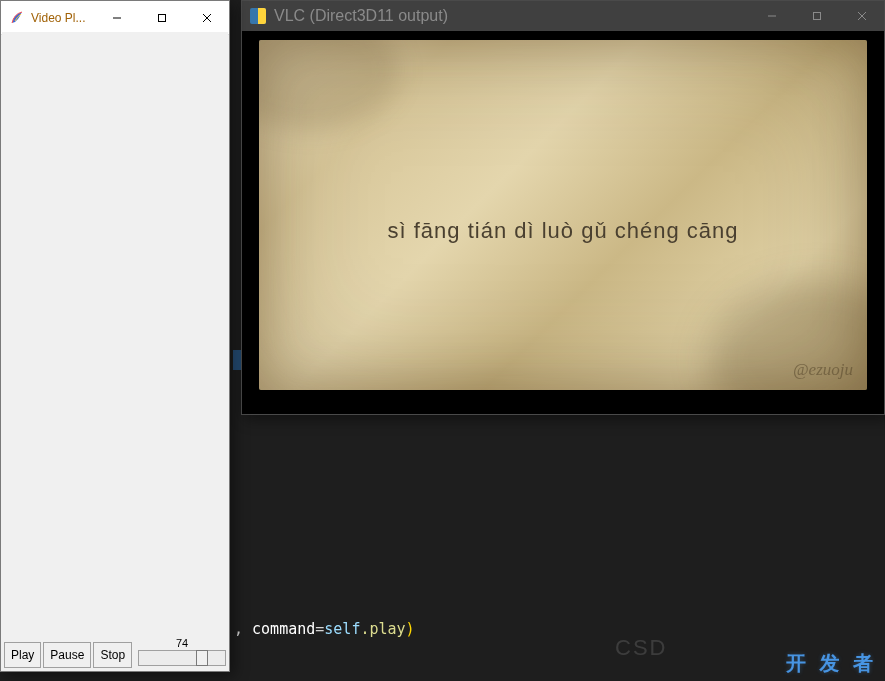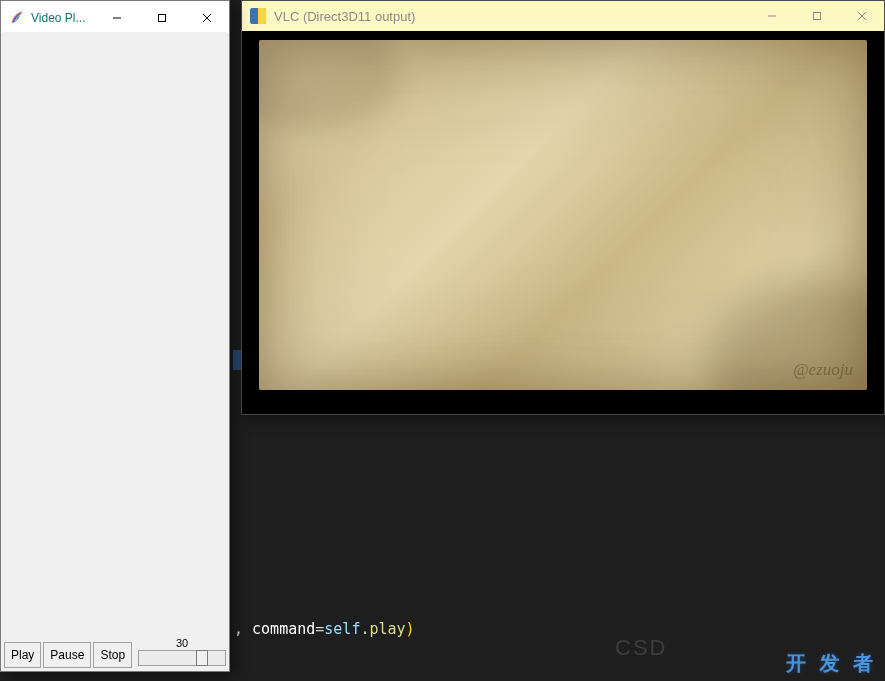--- a/index.html
+++ b/index.html
@@ -45,21 +45,21 @@
     }
 
     
     .tkwin {
       position: absolute; left: 0; top: 0; width: 230px; height: 672px;
       background: #f0f0f0; border: 1px solid #7a7a7a;
       box-shadow: 4px 4px 14px rgba(0,0,0,0.45);
     }
     .tk-titlebar {
       height: 34px; background: #ffffff; border-bottom: 1px solid #dcdcdc;
-      display: flex; align-items: center; font-size: 12px; color: #0f766e;
+      display: flex; align-items: center; font-size: 12px; color: #a16207;
     }
     .tk-titlebar .feather {
       width: 16px; height: 16px; margin: 0 6px 0 8px; position: relative;
     }
     .tk-titlebar .feather svg { width:16px; height:16px; }
     .tk-titlebar .title { flex: 0 0 auto; }
     .tk-titlebar .spacer { flex: 1; }
     .winbtn {
       width: 45px; height: 30px; display: flex; align-items: center; justify-content: center;
       color: #000; font-size: 12px;
@@ -98,22 +98,22 @@
       left: 66%;
     }
 
     
     .vlcwin {
       position: absolute; left: 241px; top: 0; width: 644px; height: 415px;
       background: #000; border: 1px solid #4a4a4a;
       box-shadow: 4px 4px 14px rgba(0,0,0,0.45);
     }
     .vlc-titlebar {
-      height: 30px; background: #fef9c3; display: flex; align-items: center;
-      font-size: 13px; color: #7a7a7a;
+      height: 30px; background: #404040; display: flex; align-items: center;
+      font-size: 16px; color: #7a7a7a;
     }
     .vlc-titlebar.inactive { color: #8a8a8a; }
     .vlc-titlebar .py-icon {
       width: 16px; height: 16px; margin: 0 8px; background: #3776ab;
       border-radius: 2px; position: relative;
     }
     .vlc-titlebar .py-icon::after {
       content:""; position:absolute; left:8px; top:0; width:8px; height:16px;
       background:#ffd43b; border-radius:0 2px 2px 0;
     }
@@ -206,20 +206,21 @@
     </div>
     <div class="winbtn">
       <svg viewBox="0 0 10 10">
           <line x1="1" y1="1" x2="9" y2="9" stroke="currentColor" stroke-width="1"></line>
           <line x1="9" y1="1" x2="1" y2="9" stroke="currentColor" stroke-width="1"></line>
         </svg>
     </div>
   </div>
   <div class="vlc-video">
     <div class="paper">
+      <div class="py-line">sì fāng tián dì luò gǔ chéng cāng</div>
       <div class="handle">@ezuoju</div>
     </div>
   </div>
 </div>
 
 <div class="tkwin">
   <div class="tk-titlebar">
     <div class="feather">
       <svg viewBox="0 0 16 16">
           <path d="M3 13 Q5 4 13 2 Q11 6 9 9 Q7 12 3 13 Z" fill="#3a6bd6"></path>
@@ -245,18 +246,18 @@
           <line x1="9" y1="1" x2="1" y2="9" stroke="currentColor" stroke-width="1"></line>
         </svg>
     </div>
   </div>
   <div class="tk-body"></div>
   <div class="tk-controls">
     <div class="tk-btn">Play</div>
     <div class="tk-btn">Pause</div>
     <div class="tk-btn">Stop</div>
     <div class="tk-scale">
-      <div class="val">30</div>
+      <div class="val">74</div>
       <div class="track"></div>
       <div class="thumb"></div>
     </div>
   </div>
 </div>
 
 </body></html>

